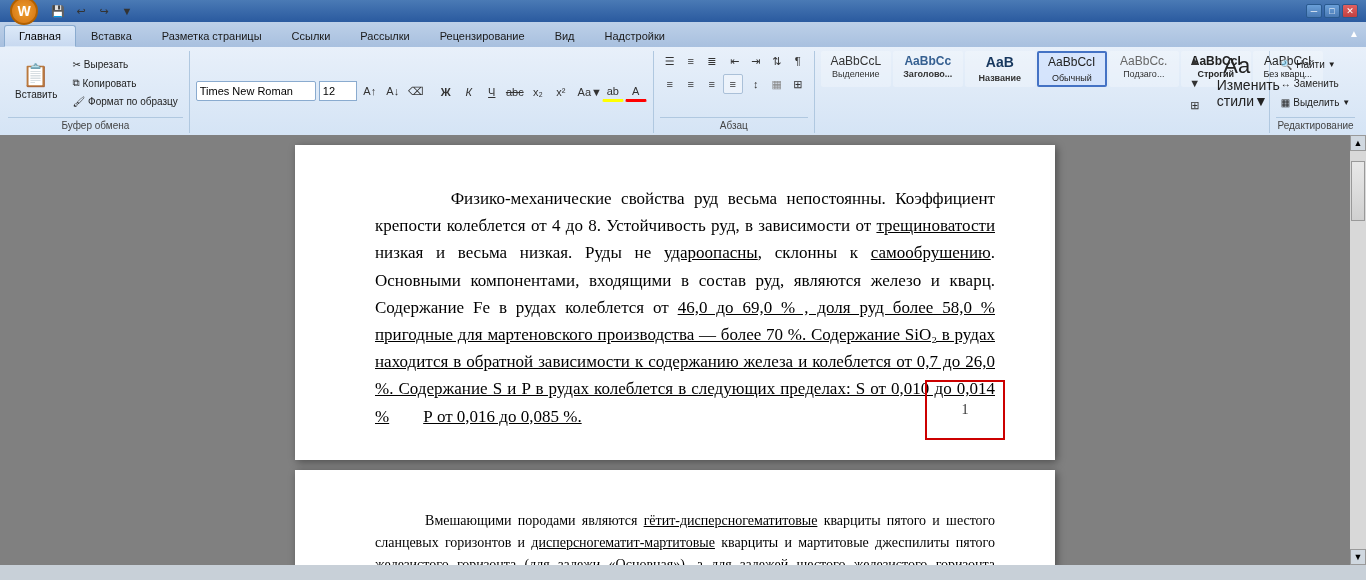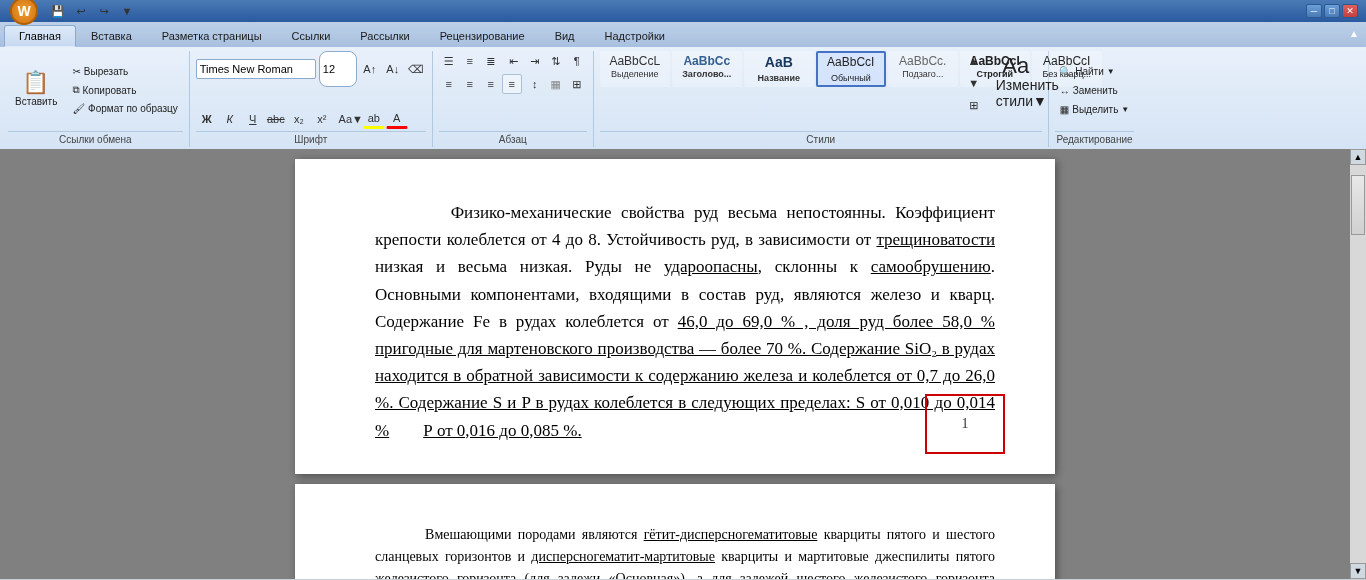--- a/index.html
+++ b/index.html
@@ -120,23 +120,23 @@
     }
 
     
     .font-group-row { display: flex; align-items: center; gap: 3px; margin-bottom: 2px; }
     .font-name-input {
       width: 120px; height: 20px; border: 1px solid #8aabcf;
       background: white; padding: 0 3px; font-size: 11px;
       border-radius: 2px;
     }
     .font-size-input {
-      width: 38px; height: 36px; border: 1px solid #8aabcf;
+      width: 38px; height: 20px; border: 1px solid #8aabcf;
       background: white; padding: 0 3px; font-size: 11px;
-      border-radius: 8px;
+      border-radius: 0;
     }
     .btn-icon-sm {
       width: 20px; height: 20px; display: flex; align-items: center; justify-content: center;
       cursor: pointer; border-radius: 2px; border: 1px solid transparent;
       font-size: 11px; color: #333; background: transparent;
     }
 
     
     .fmt-btns { display: flex; align-items: center; gap: 1px; }
     .fmt-btn {
@@ -314,46 +314,45 @@
         <div class="btn-small">
           <span>⧉</span>
           <span>Копировать</span>
         </div>
         <div class="btn-small">
           <span>🖌</span>
           <span>Формат по образцу</span>
         </div>
       </div>
     </div>
-    <div class="ribbon-group-label">Ссылки обмена</div>
+    <div class="ribbon-group-label">Буфер обмена</div>
   </div>
 
   <div class="ribbon-group">
-    <div class="ribbon-group-content" style="flex-direction:column; align-items:stretch; gap:20px;">
+    <div class="ribbon-group-content" style="align-items:stretch; gap:9px;">
       <div class="font-group-row">
         <input type="text" class="font-name-input" value="Times New Roman" style="">
         <input type="text" class="font-size-input" value="12" style="">
         <div class="btn-icon-sm">A↑</div>
         <div class="btn-icon-sm">A↓</div>
         <div class="btn-icon-sm">⌫</div>
       </div>
       <div class="fmt-btns">
         <div class="fmt-btn bold">Ж</div>
         <div class="fmt-btn italic">К</div>
         <div class="fmt-btn underline">Ч</div>
         <div class="fmt-btn strikethrough" style="text-decoration:line-through;">abc</div>
         <div class="fmt-btn">x₂</div>
         <div class="fmt-btn">x²</div>
         <div style="width:1px; background:#ccc; margin:0 2px;"></div>
         <div class="fmt-btn">Аа▼</div>
         <div class="fmt-btn" style="border-bottom:3px solid yellow;">ab</div>
         <div class="fmt-btn" style="border-bottom:3px solid red;">А</div>
       </div>
     </div>
-    <div class="ribbon-group-label">Шрифт</div>
   </div>
 
   <div class="ribbon-group">
     <div class="ribbon-group-content" style="flex-direction:column; gap:3px;">
       <div class="para-row">
 
         <div class="btn-icon-sm">☰</div>
         <div class="btn-icon-sm">≡</div>
         <div class="btn-icon-sm">≣</div>
         <div style="width:1px; background:#ccc;"></div>
@@ -408,21 +407,20 @@
         <div class="btn-icon-sm">▲</div>
         <div class="btn-icon-sm">▼</div>
         <div class="btn-icon-sm">⊞</div>
       </div>
 
       <div class="change-styles-btn" style="margin-left:4px;justify-content:flex-end;">
         <div style="font-size:22px; line-height:1;">Аа</div>
         <div style="font-size:14px; text-align:center; width:40px;">Изменить стили▼</div>
       </div>
     </div>
-    <div class="ribbon-group-label">Стили</div>
   </div>
 
   <div class="ribbon-group">
     <div class="ribbon-group-content" style="flex-direction:column; gap:2px; justify-content:center;">
       <div class="btn-small">
         <span>🔍</span>
         <span>Найти</span>
         <span style="font-size:8px;">▼</span>
       </div>
       <div class="btn-small">

